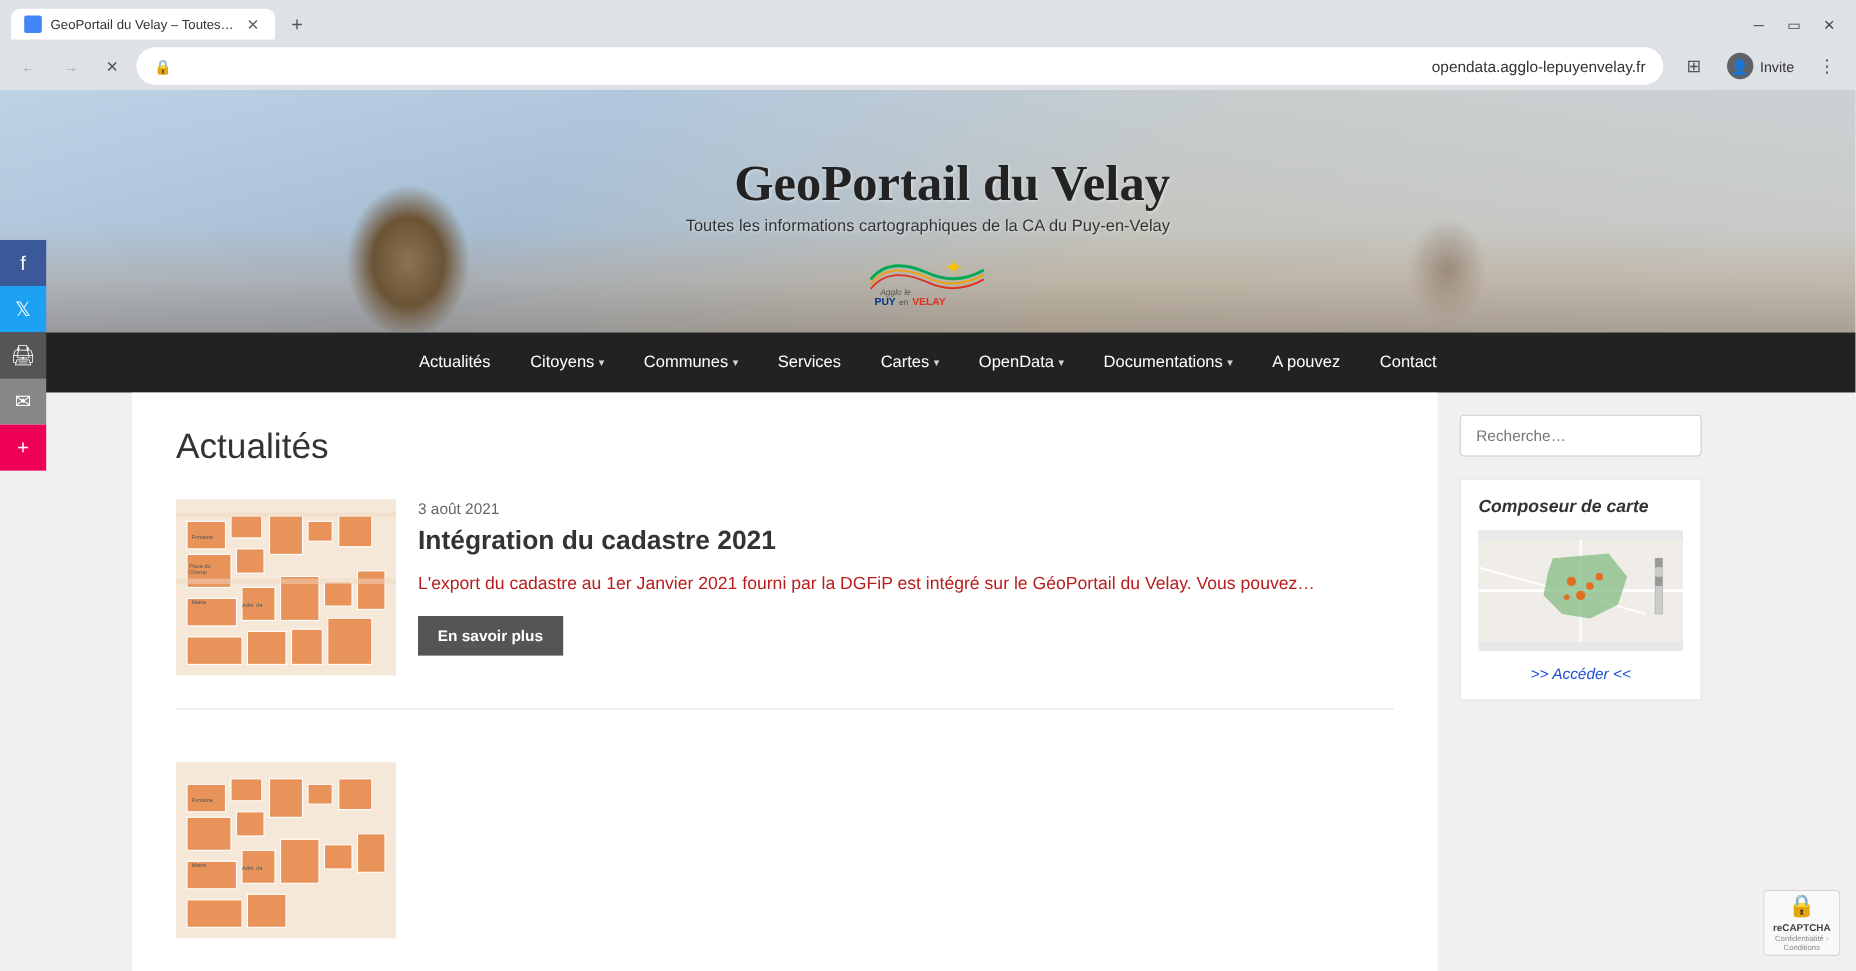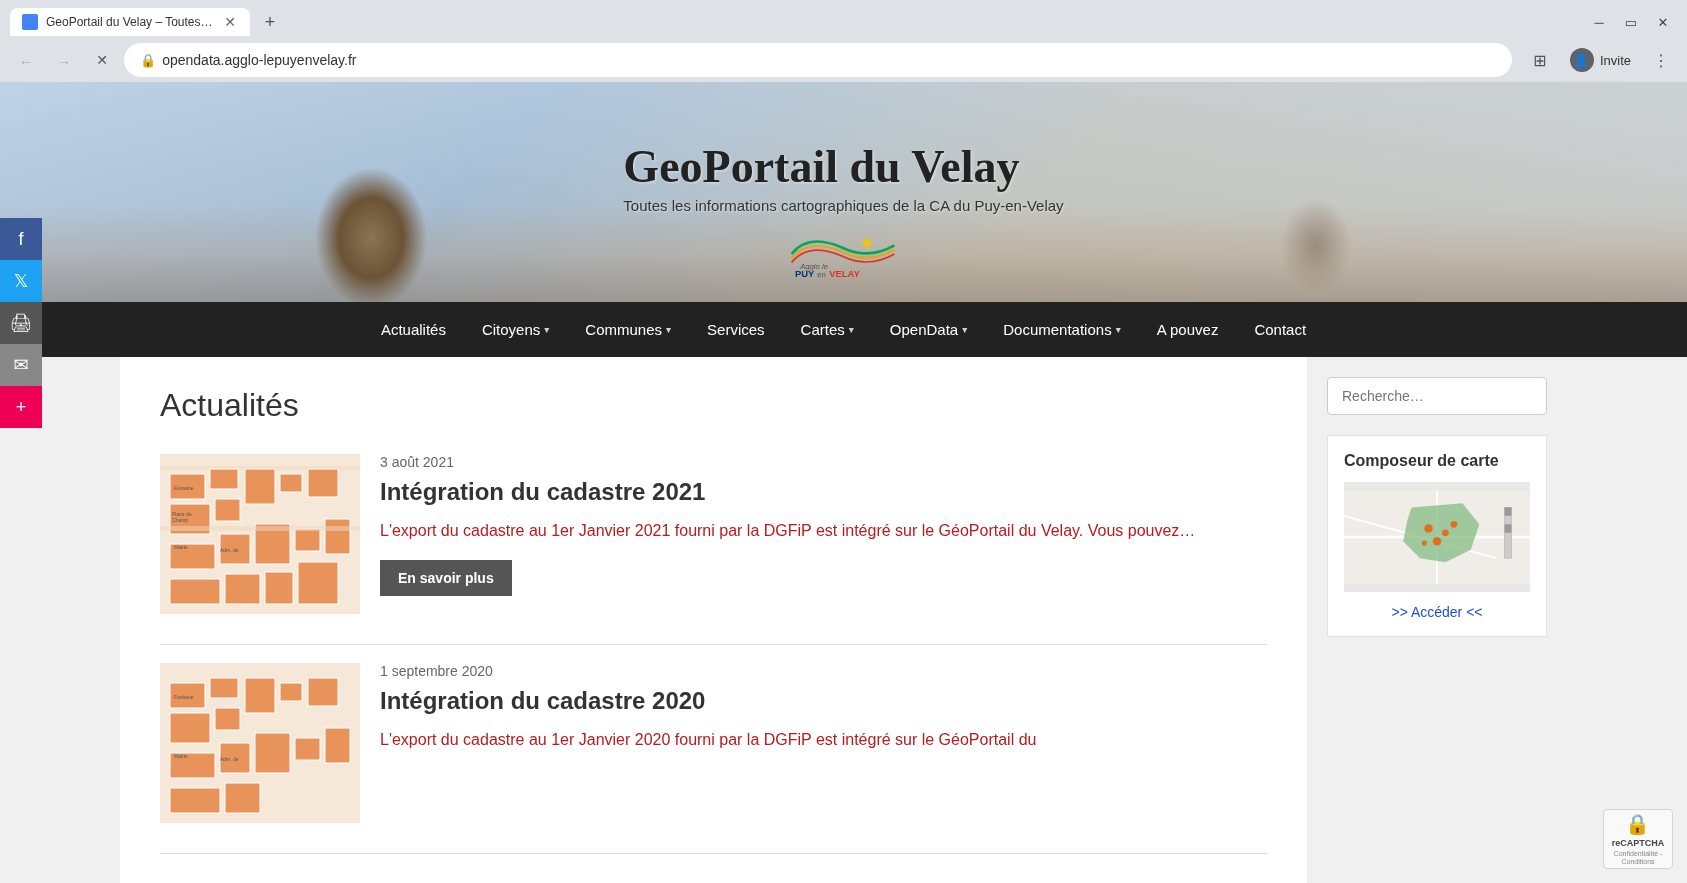--- a/index.html
+++ b/index.html
@@ -116,20 +116,21 @@
       align-items: center;
       gap: 6px;
       height: 34px;
     }
     .address-bar .lock-icon {
       color: #555;
       font-size: 13px;
     }
     .address-bar .url-text {
       flex: 1;
+      text-align: right;
     }
     .browser-actions {
       display: flex;
       align-items: center;
       gap: 4px;
       margin-left: 6px;
     }
     .browser-action-btn {
       width: 32px;
       height: 32px;
@@ -221,21 +222,21 @@
         
         radial-gradient(ellipse 80px 100px at 22% 60%, #8B7355 0%, #6B5335 40%, transparent 70%),
         
         radial-gradient(ellipse 60px 80px at 78% 65%, #9B8B7B 0%, transparent 60%),
         
         linear-gradient(to top, rgba(139,119,101,0.5) 0%, rgba(180,150,120,0.3) 30%, transparent 60%);
     }
     .header-content {
       position: relative;
       z-index: 2;
-      text-align: left;
+      text-align: right;
       margin-top: 40px;
     }
     .site-title {
       font-size: 46px;
       font-weight: bold;
       color: #222;
       text-shadow: 1px 1px 3px rgba(255,255,255,0.5);
       font-family: Georgia, serif;
     }
     .site-subtitle {
@@ -303,21 +304,21 @@
       font-size: 32px;
       color: #333;
       margin-bottom: 30px;
       font-weight: 400;
     }
 
     
     .article-item {
       display: flex;
       gap: 20px;
-      margin-bottom: 18px;
+      margin-bottom: 48px;
       border-bottom: 1px solid #e0e0e0;
       padding-bottom: 30px;
     }
     .article-thumb {
       width: 200px;
       height: 160px;
       flex-shrink: 0;
       overflow: hidden;
       background: #f5e6d3;
     }
@@ -365,20 +366,21 @@
       border-radius: 4px;
       font-size: 14px;
       color: #999;
       background: #fff;
     }
     .map-widget {
       background: #fff;
       border: 1px solid #e0e0e0;
       padding: 16px;
       margin-top: 2px;
+      font-style: italic;
     }
     .map-widget-title {
       font-size: 16px;
       color: #333;
       margin-bottom: 12px;
       font-weight: 600;
     }
     .map-preview {
       width: 100%;
       height: 110px;
@@ -630,25 +632,20 @@
               <rect x="95" y="70" width="35" height="40" fill="#e8935a" stroke="#fff" stroke-width="1"></rect>
               <rect x="135" y="75" width="25" height="22" fill="#e8935a" stroke="#fff" stroke-width="1"></rect>
               <rect x="165" y="65" width="25" height="35" fill="#e8935a" stroke="#fff" stroke-width="1"></rect>
               <rect x="10" y="125" width="50" height="25" fill="#e8935a" stroke="#fff" stroke-width="1"></rect>
               <rect x="65" y="120" width="35" height="30" fill="#e8935a" stroke="#fff" stroke-width="1"></rect>
               <text x="14" y="36" font-size="5" fill="#555">Fontaine</text>
               <text x="14" y="95" font-size="5" fill="#555">Mairie</text>
               <text x="60" y="98" font-size="5" fill="#555">Adm. de</text>
             </svg>
           </div>
-          <div class="article-content">
-            <p class="article-date">1 septembre 2020</p>
-            <h2 class="article-title">Intégration du cadastre 2020</h2>
-            <p class="article-excerpt">L'export du cadastre au 1er Janvier 2020 fourni par la DGFiP est intégré sur le GéoPortail du</p>
-          </div>
         </div>
       </div>
 
       <aside class="sidebar">
         <div class="search-widget">
           <input class="search-input" type="text" placeholder="Recherche…" style="">
         </div>
 
         <div class="map-widget">
           <h3 class="map-widget-title">Composeur de carte</h3>

